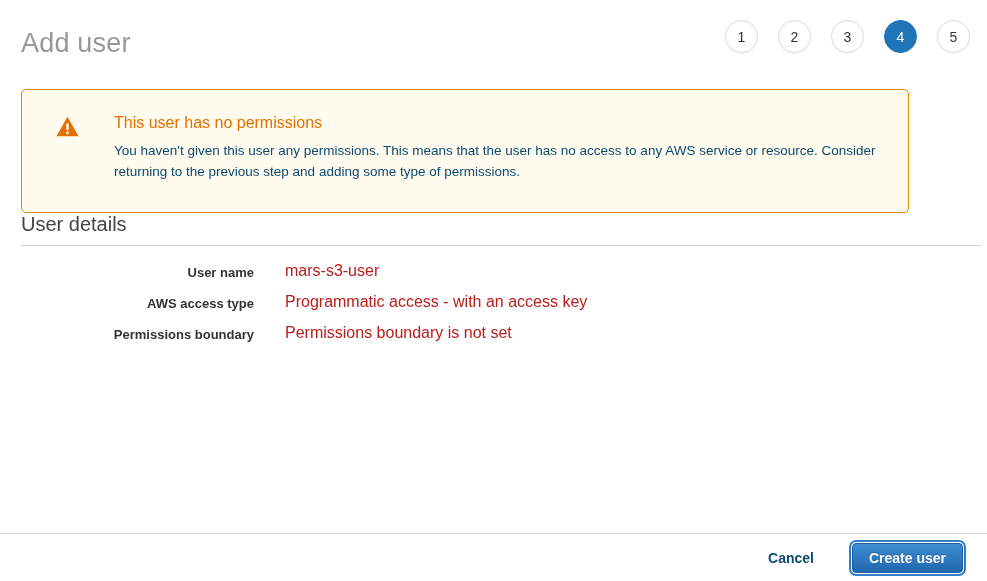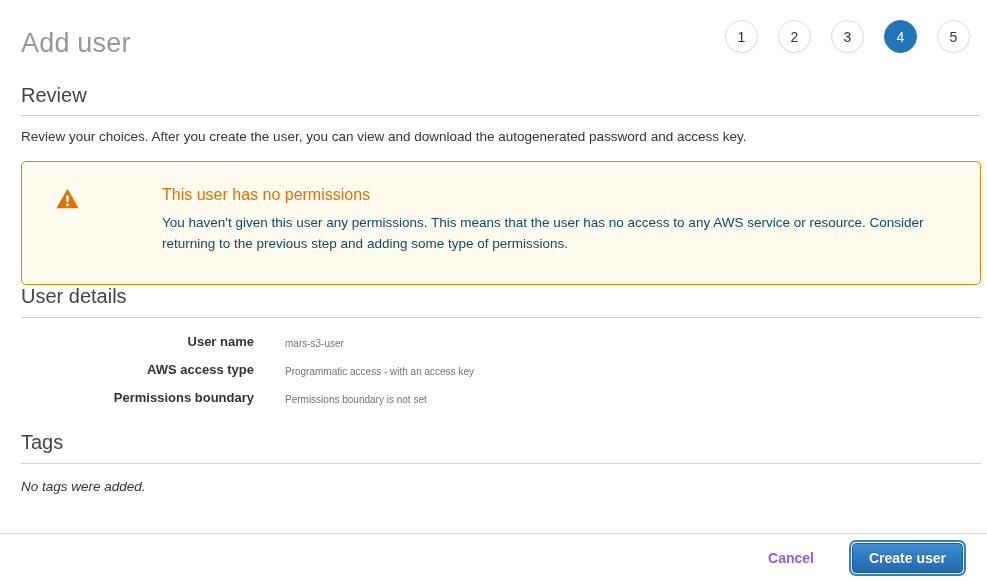--- a/index.html
+++ b/index.html
@@ -31,59 +31,58 @@
   .section-heading { font-size: 20px; font-weight: 400; color: #444; }
   .divider { border: none; border-top: 1px solid #cfcfcf; height: 0; margin: 0; }
 
   .review-heading { margin-top: 12px; }
   .review .divider { margin-top: 8px; width: 960px; }
   .review-desc { font-size: 13.5px; color: #333; margin-top: 13px; }
 
   
   .warning-box {
     margin-top: 17px;
-    width: 960px; min-height: 124px;
+    width: 888px; min-height: 124px;
     background: #fffbef;
     border: 1px solid #e28800;
     border-radius: 5px;
     padding: 24px 16px 18px 34px;
     display: flex;
-    gap: 48px;
   }
   .warning-icon-wrap { width: 58px; flex: 0 0 58px; padding-top: 2px; }
   .warning-text { flex: 1; }
   .warning-title { font-size: 16px; color: #e17000; margin-bottom: 8px; font-weight: 400; }
   .warning-body { font-size: 13.5px; color: #0c4a6e; line-height: 21px; max-width: 862px; }
 
   
   .user-details-heading { }
   .user-details .divider { margin-top: 9px; width: 960px; }
   .detail-rows { margin-top: 16px; }
   .detail-row { display: flex; margin-bottom: 13px; align-items: flex-end; }
   .detail-label {
     width: 233px; text-align: right;
     font-size: 13px; font-weight: 700; color: #333;
   }
-  .detail-value { margin-left: 31px; font-size: 10px; color: #737373; }
+  .detail-value { margin-left: 31px; font-size: 16px; color: #b91c1c; }
 
   
   .tags-heading { margin-top: 26px; }
   .tags .divider { margin-top: 9px; width: 960px; }
   .tags-empty { font-style: italic; font-size: 13.5px; color: #333; margin-top: 15px; }
 
   
   .footer {
     position: absolute; left: 0; right: 0; top: 533px;
     border-top: 1px solid #d5d5d5;
     height: 48px;
     display: flex; align-items: center; justify-content: flex-end;
     padding-right: 24px;
   }
   .cancel-link {
-    color: #8b5cf6; font-weight: 700; font-size: 14px;
+    color: #0c4a6e; font-weight: 700; font-size: 14px;
     text-decoration: none; cursor: pointer; margin-right: 38px;
   }
   .btn {
     font-family: inherit; font-size: 14px; font-weight: 700;
     border-radius: 4px; cursor: pointer; height: 30px;
   }
   .btn-secondary {
     color: #444;
     background: linear-gradient(#f8f8f8, #e8e8e8);
     border: 1px solid #a5a5a5;
@@ -112,25 +111,20 @@
       <div class="step-circle">1</div>
       <div class="step-circle">2</div>
       <div class="step-circle">3</div>
       <div class="step-circle active">4</div>
       <div class="step-circle">5</div>
     </div>
   </div>
 
   <div class="content">
 
-    <div class="review">
-      <h2 class="section-heading review-heading">Review</h2>
-      <hr class="divider">
-      <div class="review-desc">Review your choices. After you create the user, you can view and download the autogenerated password and access key.</div>
-    </div>
 
     <div class="warning-box">
       <div class="warning-icon-wrap">
         <svg width="23" height="21" viewBox="0 0 24 22" aria-hidden="true">
           <path d="M12 0.8 L23.6 21.2 H0.4 Z" fill="#e17000"></path>
           <rect x="10.7" y="7.6" width="2.6" height="7.2" rx="1" fill="#fffbef"></rect>
           <circle cx="12" cy="17.7" r="1.5" fill="#fffbef"></circle>
         </svg>
       </div>
       <div class="warning-text">
@@ -151,25 +145,20 @@
           <div class="detail-label">AWS access type</div>
           <div class="detail-value">Programmatic access - with an access key</div>
         </div>
         <div class="detail-row">
           <div class="detail-label">Permissions boundary</div>
           <div class="detail-value">Permissions boundary is not set</div>
         </div>
       </div>
     </div>
 
-    <div class="tags">
-      <h2 class="section-heading tags-heading">Tags</h2>
-      <hr class="divider">
-      <div class="tags-empty">No tags were added.</div>
-    </div>
 
   </div>
 
   <div class="footer">
     <a class="cancel-link">Cancel</a>
     <button class="btn btn-primary">Create user</button>
   </div>
 
 </div>
 

